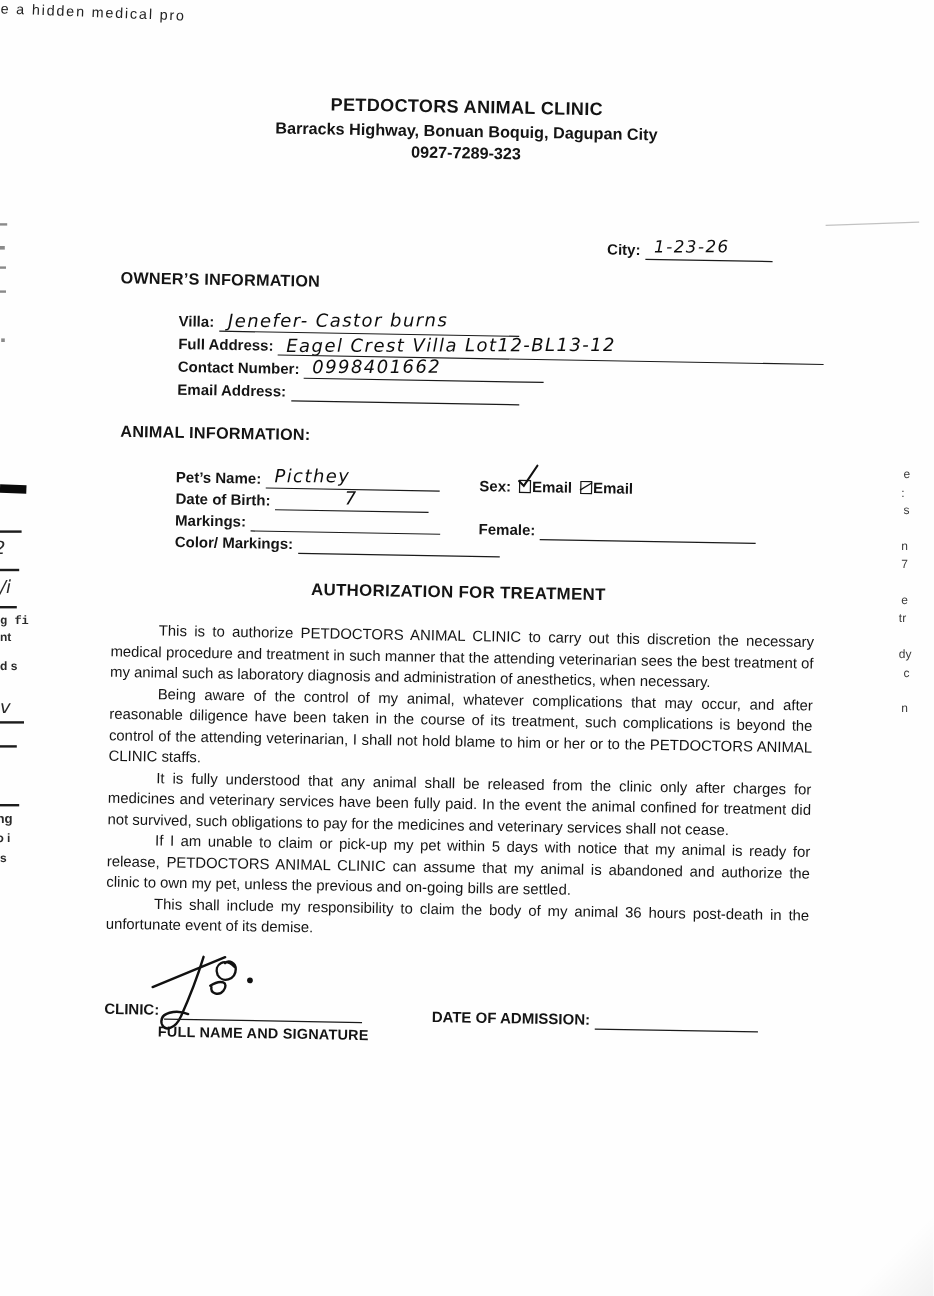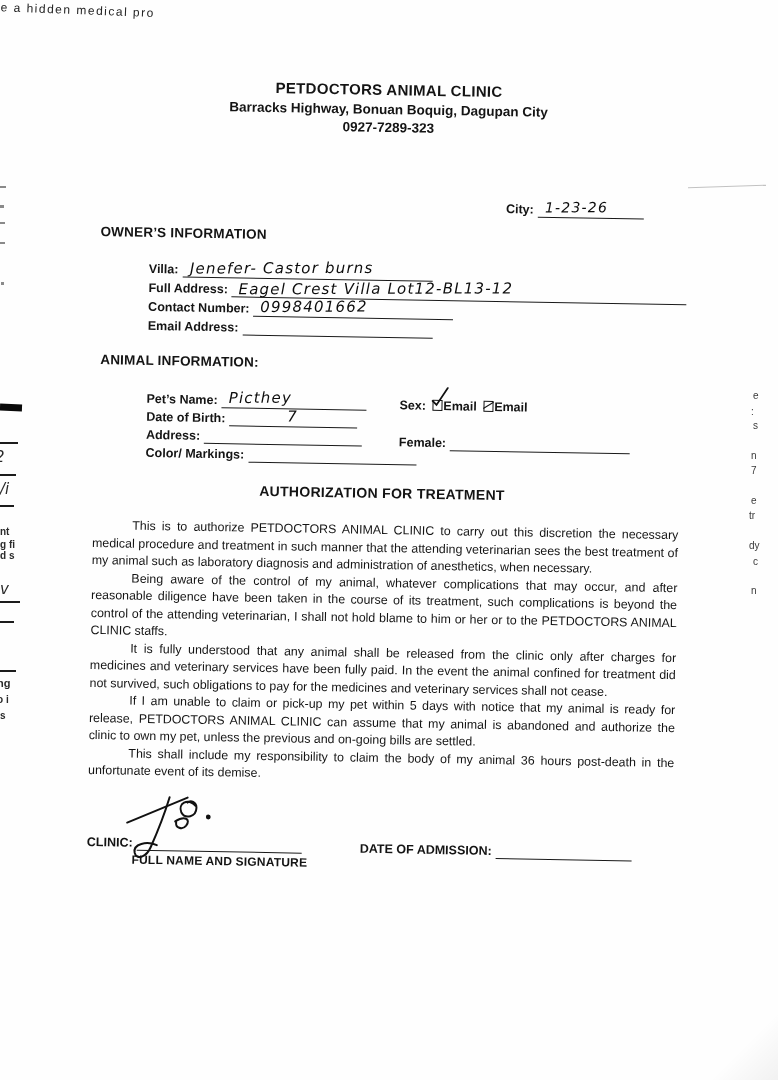--- a/index.html
+++ b/index.html
@@ -114,21 +114,21 @@
   <div class="sec-title animal-title">ANIMAL INFORMATION:</div>
 
   <div class="fields animal-fields">
     <div class="frow f-pet">
       <span class="lbl">Pet’s Name:</span><span class="fill"><span class="hw">Picthey</span></span>
     </div>
     <div class="frow f-dob">
       <span class="lbl">Date of Birth:</span><span class="fill"><span class="hw">7</span></span>
     </div>
     <div class="frow f-species">
-      <span class="lbl">Address:</span><span class="fill"><span class="hw"></span></span>
+      <span class="lbl">Markings:</span><span class="fill"><span class="hw"></span></span>
     </div>
     <div class="frow f-color">
       <span class="lbl">Color/ Markings:</span><span class="fill"><span class="hw"></span></span>
     </div>
   </div>
 
   <div class="sex-row">
     <span class="lbl">Sex:</span>
     <span class="cb"><svg width="16" height="16">
           <polyline points="1,10 5,14 16,-3" fill="none" stroke="#111" stroke-width="1.8" stroke-linecap="round"></polyline>
@@ -180,21 +180,21 @@
 <div class="speck" style="left:0;top:242px;width:5px;height:2px;"></div>
 <div class="speck" style="left:1px;top:282px;width:3px;height:3px;"></div>
 
 <div class="edge-bar" style="left:0;top:404px;width:22px;height:7px;transform:rotate(2deg);"></div>
 <div class="edge-line" style="left:0;top:442px;width:18px;height:2px;"></div>
 <div class="lf hand" style="left:-5px;top:448px;">2</div>
 <div class="edge-line" style="left:0;top:474px;width:16px;height:2px;"></div>
 <div class="lf hand" style="left:0;top:480px;">/i</div>
 <div class="edge-line" style="left:0;top:505px;width:14px;height:2px;"></div>
 <div class="lf" style="left:0;top:526px;">nt</div>
-<div class="lf" style="left:0;top:539px;">g fi</div>
+<div class="lf" style="left:0;top:513px;font-family:Liberation Mono, monospace;">g fi</div>
 <div class="lf" style="left:0;top:550px;">d s</div>
 <div class="lf hand" style="left:0;top:580px;">v</div>
 <div class="edge-line" style="left:0;top:601px;width:20px;height:2px;"></div>
 <div class="edge-line" style="left:0;top:621px;width:14px;height:2px;"></div>
 <div class="edge-line" style="left:0;top:670px;width:16px;height:2px;"></div>
 <div class="lf" style="left:-3px;top:677px;font-size:11px;">ng</div>
 <div class="lf" style="left:-3px;top:694px;">o i</div>
 <div class="lf" style="left:0;top:710px;">s</div>
 
 <div class="rf" style="left:753px;top:390px;">e</div>

